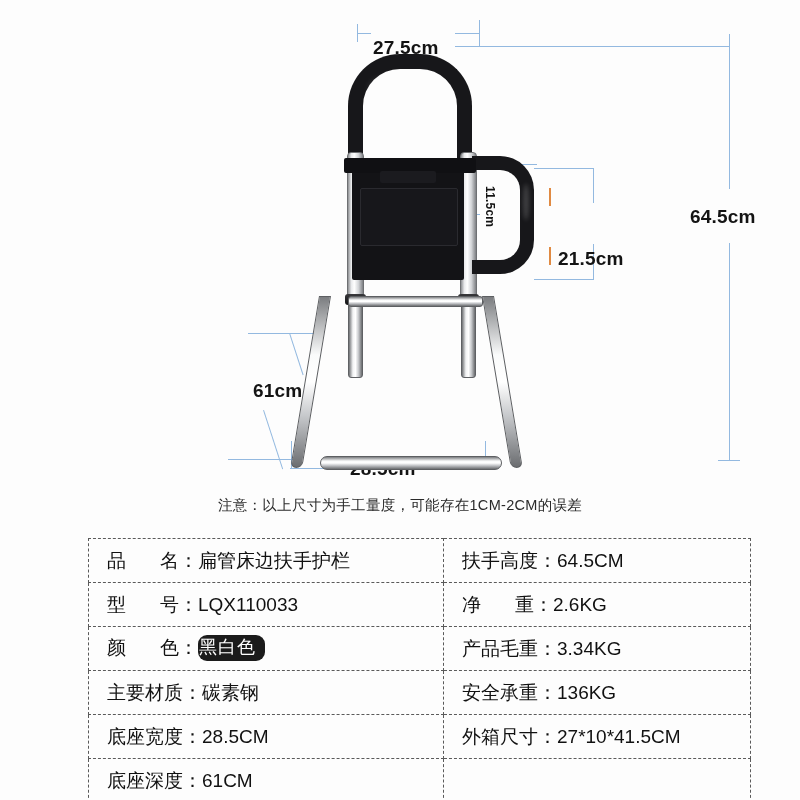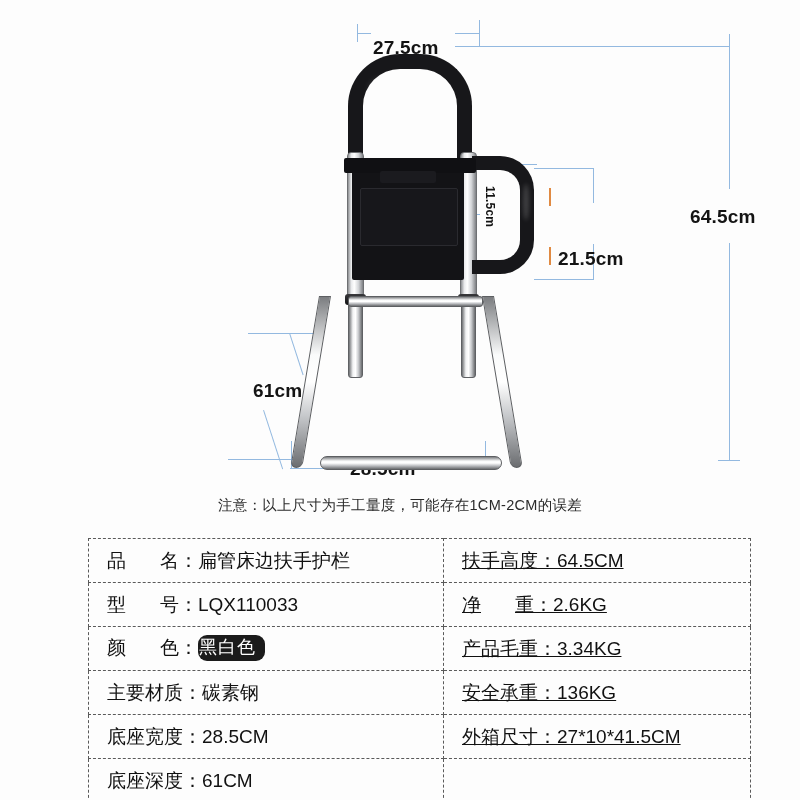--- a/index.html
+++ b/index.html
@@ -275,21 +275,21 @@
     border: 1px dashed #5a5a5a;
     height: 43px;
     padding: 0 0 0 18px;
     font-size: 19px;
     color: #111;
     vertical-align: middle;
     white-space: nowrap;
     overflow: hidden;
   }
   #spec-table td.col-left  { width: 336px; }
-  #spec-table td.col-right { width: 288px; text-decoration: underline; }
+  #spec-table td.col-right { width: 288px; }
 
   .lbl { display: inline; }
   .val { display: inline; }
 
   .sp-2 { display: inline-block; width: 34px; }
 
   .color-badge {
     display: inline-block;
     background: #1b1b1b;
     color: #ffffff;

